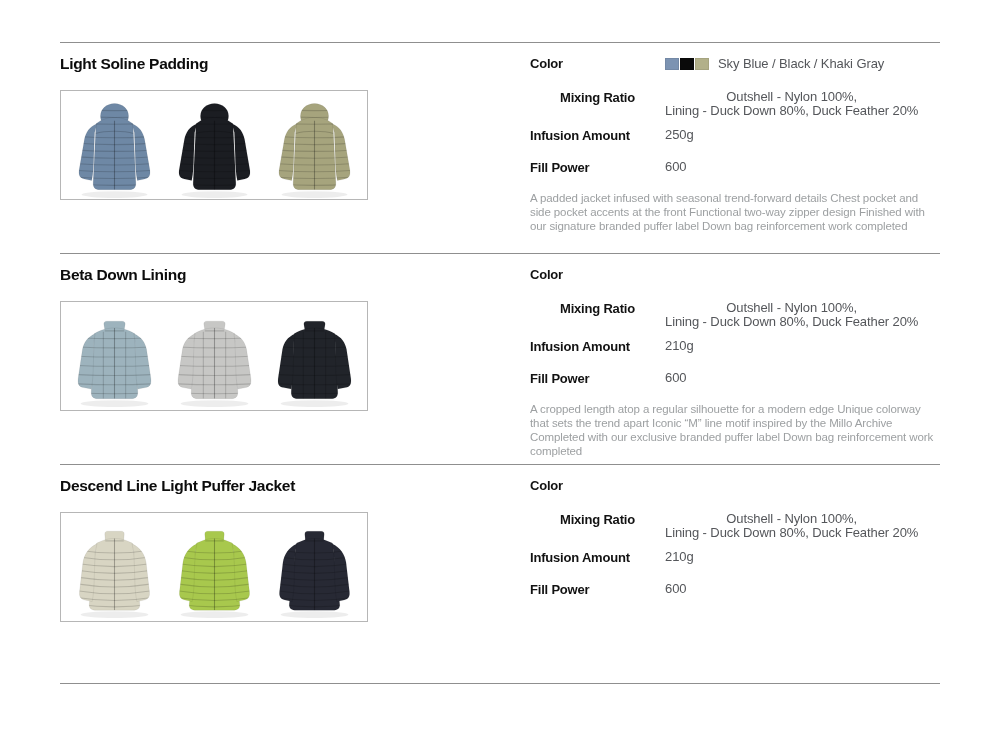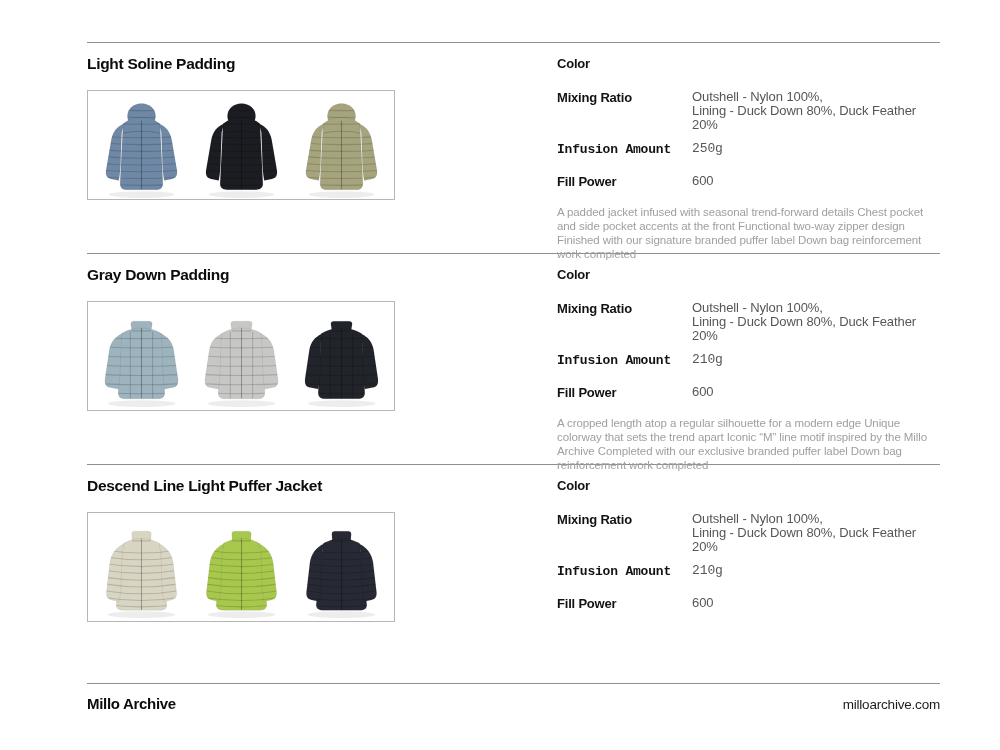--- a/index.html
+++ b/index.html
@@ -1,36 +1,36 @@
 <!DOCTYPE html>
 <html><head>
 <meta charset="utf-8">
 <style>
   html,body{margin:0;padding:0;background:#fff;}
   body{width:1000px;height:750px;overflow:hidden;font-family:"Liberation Sans",sans-serif;color:#111;-webkit-font-smoothing:antialiased;}
-  .page{padding:42px 60px 0 87px;box-sizing:border-box;}
+  .page{padding:42px 60px 0 60px;box-sizing:border-box;}
   .rule-top{border-top:1.5px solid #8f8f8f;height:0;}
   section.product{display:flex;border-bottom:1.5px solid #8f8f8f;padding-top:12px;height:211px;box-sizing:border-box;}
   section.product:last-of-type{height:219px;}
   .left{width:470px;flex:0 0 470px;}
   .title{font-size:15.5px;font-weight:700;margin:0;letter-spacing:-0.3px;color:#0c0c0c;}
   .imgbox{margin-top:17px;width:306px;height:108px;border:1px solid #b6b6b6;display:flex;align-items:flex-end;justify-content:center;gap:3px;background:#fff;overflow:hidden;}
   .jacket{width:97px;height:102px;flex:0 0 auto;}
   .right{flex:1;padding-top:1px;}
   .row{display:flex;}
   .row .label{width:135px;flex:0 0 135px;font-size:13px;font-weight:700;color:#121212;letter-spacing:-0.2px;}
   .row .value{font-size:13px;color:#54565a;line-height:14px;letter-spacing:-0.1px;}
   .row-color{margin-bottom:19px;}
   .row-color .label{align-self:center;}
   .color-value{display:flex;align-items:center;}
   .swatches{display:flex;gap:1px;}
   .swatch{width:14px;height:12px;display:inline-block;box-shadow:inset 0 0 0 1px rgba(0,0,0,0.07);}
   .color-text{margin-left:9px;}
-  .row-mix{margin-bottom:10px;}
-  .row-inf{margin-bottom:17px;font-family:Liberation Mono, monospace;}
+  .row-mix{margin-bottom:10px;text-align:center;}
+  .row-inf{margin-bottom:17px;}
   .row-fill{margin-bottom:16px;}
   .desc{font-size:11.5px;color:#9da0a2;line-height:14px;margin:0;max-width:412px;letter-spacing:-0.1px;}
   .footer{display:flex;justify-content:space-between;align-items:baseline;padding-top:11px;}
   .brand{font-size:15px;font-weight:700;letter-spacing:-0.3px;color:#0c0c0c;}
   .site{font-size:13.5px;color:#1d1d1d;text-decoration:none;letter-spacing:-0.2px;}
   .defs-svg{position:absolute;width:0;height:0;}
 </style>
 </head>
 <body>
 
@@ -141,20 +141,28 @@
             <use href="#jk-hood" fill="#1b1d22"></use>
           </svg>
         <svg class="jacket" viewBox="0 0 100 104">
             <use href="#jk-hood" fill="#a6a47d"></use>
           </svg>
       </div>
     </div>
     <div class="right">
       <div class="row row-color">
         <div class="label">Color</div>
+        <div class="value color-value">
+          <span class="swatches">
+            <span class="swatch" style="background-color: rgb(124, 147, 178);"></span>
+            <span class="swatch" style="background-color: rgb(10, 10, 10);"></span>
+            <span class="swatch" style="background-color: rgb(178, 176, 137);"></span>
+          </span>
+          <span class="color-text">Sky Blue / Black / Khaki Gray</span>
+        </div>
       </div>
       <div class="row row-mix">
         <div class="label">Mixing Ratio</div>
         <div class="value">
           <div>Outshell - Nylon 100%,</div>
           <div>Lining - Duck Down 80%, Duck Feather 20%</div>
         </div>
       </div>
       <div class="row row-inf">
         <div class="label">Infusion Amount</div>
@@ -163,21 +171,21 @@
       <div class="row row-fill">
         <div class="label">Fill Power</div>
         <div class="value">600</div>
       </div>
       <p class="desc">A padded jacket infused with seasonal trend-forward details Chest pocket and side pocket accents at the front Functional two-way zipper design Finished with our signature branded puffer label Down bag reinforcement work completed</p>
     </div>
   </section>
 
   <section class="product">
     <div class="left">
-      <h2 class="title">Gray Down Padding</h2>
+      <h2 class="title">Beta Down Lining</h2>
       <div class="imgbox">
         <svg class="jacket" viewBox="0 0 100 104">
             <use href="#jk-grid" fill="#9db3bd"></use>
           </svg>
         <svg class="jacket" viewBox="0 0 100 104">
             <use href="#jk-grid" fill="#c7c7c5"></use>
           </svg>
         <svg class="jacket" viewBox="0 0 100 104">
             <use href="#jk-grid" fill="#21242a"></use>
           </svg>
@@ -236,17 +244,13 @@
         <div class="label">Infusion Amount</div>
         <div class="value">210g</div>
       </div>
       <div class="row row-fill">
         <div class="label">Fill Power</div>
         <div class="value">600</div>
       </div>
     </div>
   </section>
 
-  <div class="footer">
-    <div class="brand">Millo Archive</div>
-    <a class="site" href="#">milloarchive.com</a>
-  </div>
 </div>
 
 </body></html>

